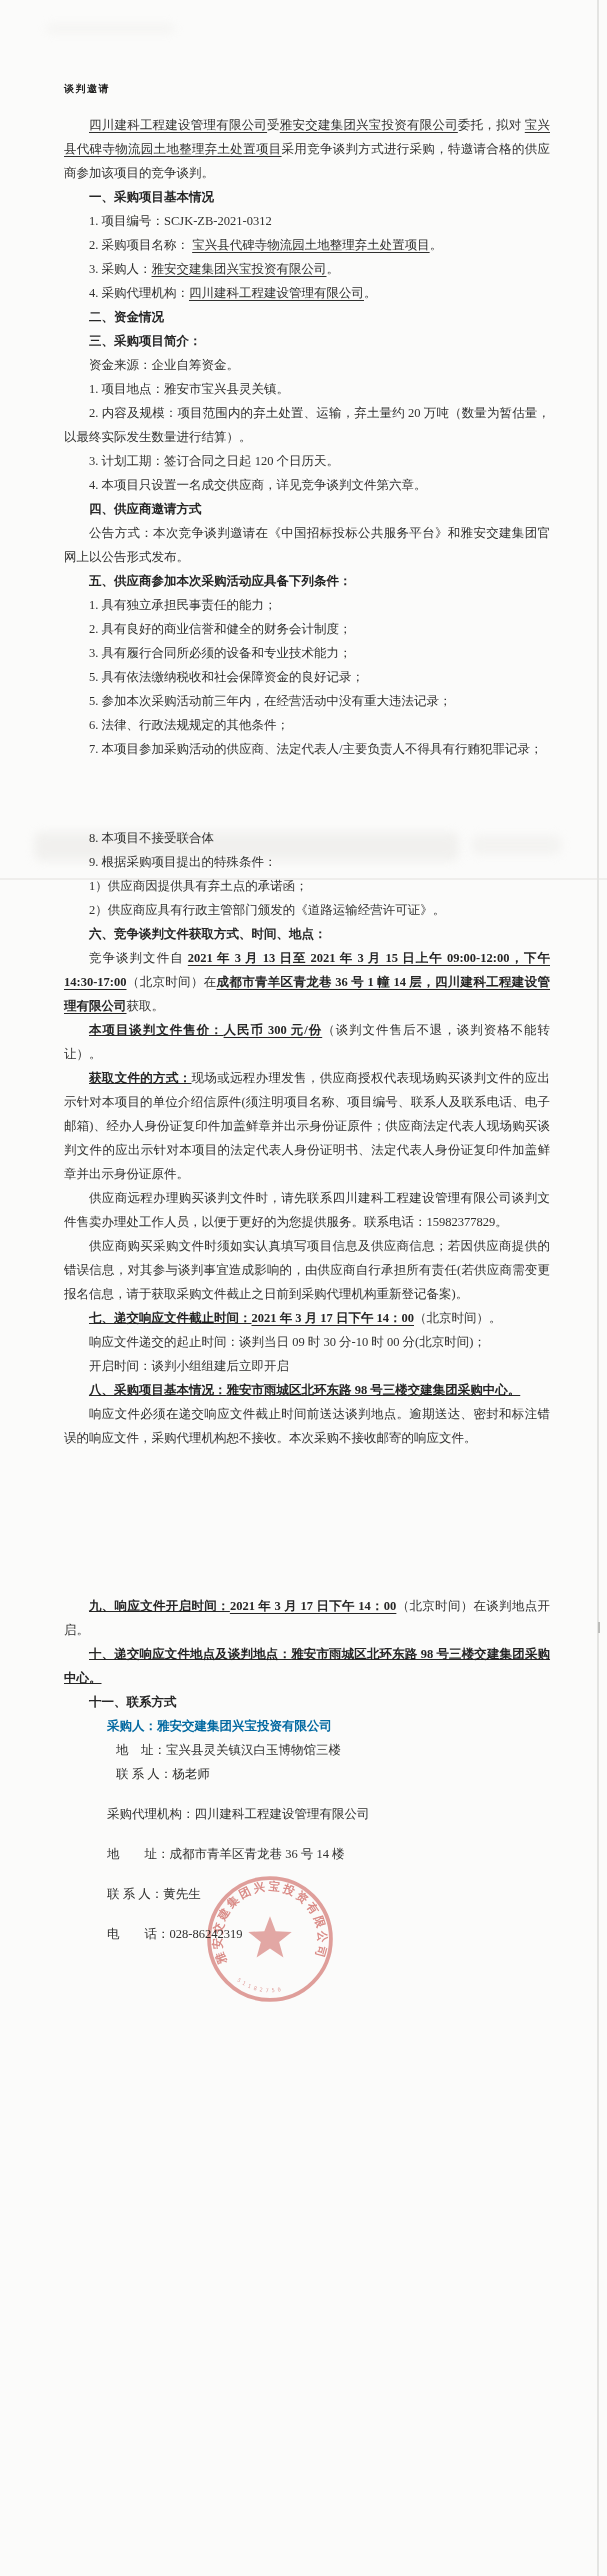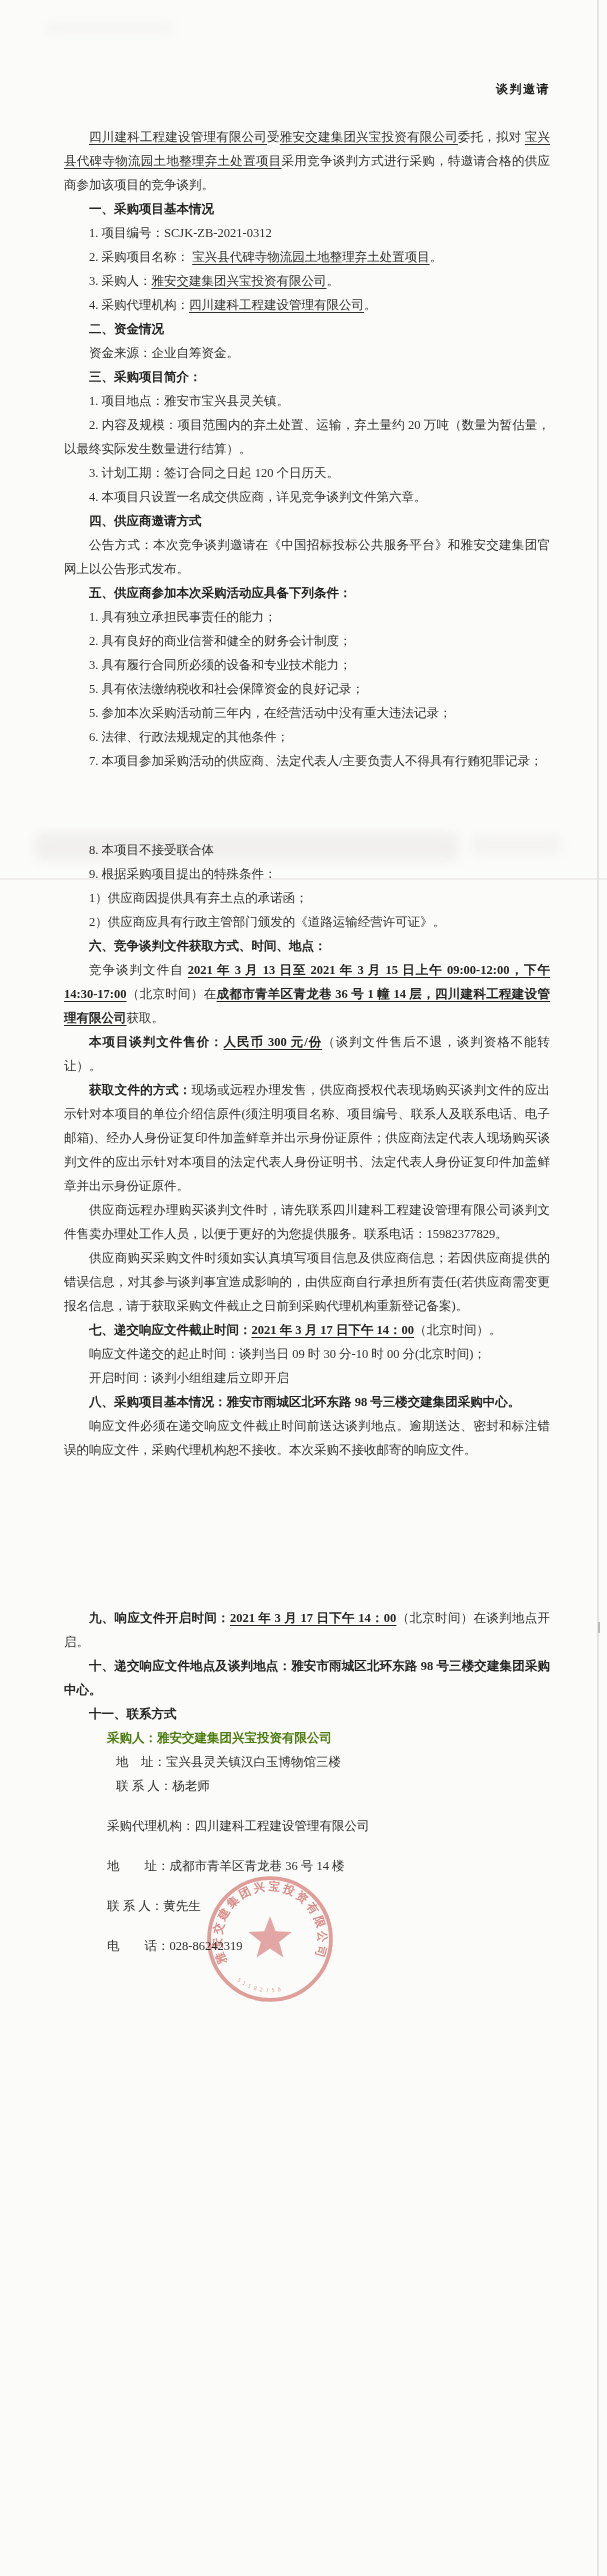--- a/index.html
+++ b/index.html
@@ -19,27 +19,27 @@
   .smudge.a{left:46px;top:24px;width:129px;height:9px;opacity:.35;}
   .smudge.b{left:34px;top:832px;width:425px;height:29px;}
   .smudge.c{left:471px;top:835px;width:91px;height:20px;opacity:.4;}
 
   .doc{
     position:absolute;left:64px;top:0;width:486px;padding-top:77px;
     font-size:12.5px;line-height:24px;color:#30302f;
     text-align:justify;
   }
   .title{
-    margin:0 0 24px 0;text-align:right;text-indent:0;
-    font-size:12px;font-weight:700;letter-spacing:1.5px;color:#222;
+    margin:0 0 12px 0;text-align:left;text-indent:0;
+    font-size:10px;font-weight:700;letter-spacing:1.5px;color:#222;
   }
   .line{margin:0;text-indent:2em;}
   .h span{font-weight:700;color:#262626;}
-  .bold-line span{font-weight:700;color:#4d7c0f;}
-  .b{font-weight:700;color:#262626;}
+  .bold-line span{font-weight:700;color:#0369a1;}
+  .b{font-weight:700;color:#262626;text-decoration:underline;}
   .u{text-decoration:underline;text-underline-offset:3px;}
   .c1{text-indent:0;padding-left:43px;}
   .c2{text-indent:0;padding-left:52px;}
   .sp{margin-top:16px;}
   .gap-a{margin-top:65px;}
   .gap-b{margin-top:144px;}
 
   
   .stamp{
     position:absolute;left:203px;top:1872px;width:134px;height:134px;
@@ -61,22 +61,22 @@
   <div class="doc">
     <p class="title">谈判邀请</p>
     <div>
         <p class="line"><span class="u">四川建科工程建设管理有限公司</span><span>受</span><span class="u">雅安交建集团兴宝投资有限公司</span><span>委托，拟对 </span><span class="u">宝兴县代碑寺物流园土地整理弃土处置项目</span><span>采用竞争谈判方式进行采购，特邀请合格的供应商参加该项目的竞争谈判。</span></p>
         <p class="line h"><span>一、采购项目基本情况</span></p>
         <p class="line"><span>1. 项目编号：SCJK-ZB-2021-0312</span></p>
         <p class="line"><span>2. 采购项目名称： </span><span class="u">宝兴县代碑寺物流园土地整理弃土处置项目</span><span>。</span></p>
         <p class="line"><span>3. 采购人：</span><span class="u">雅安交建集团兴宝投资有限公司</span><span>。</span></p>
         <p class="line"><span>4. 采购代理机构：</span><span class="u">四川建科工程建设管理有限公司</span><span>。</span></p>
         <p class="line h"><span>二、资金情况</span></p>
+        <p class="line h"><span>三、采购项目简介：</span></p>
         <p class="line"><span>资金来源：企业自筹资金。</span></p>
-        <p class="line h"><span>三、采购项目简介：</span></p>
         <p class="line"><span>1. 项目地点：雅安市宝兴县灵关镇。</span></p>
         <p class="line"><span>2. 内容及规模：项目范围内的弃土处置、运输，弃土量约 20 万吨（数量为暂估量，以最终实际发生数量进行结算）。</span></p>
         <p class="line"><span>3. 计划工期：签订合同之日起 120 个日历天。</span></p>
         <p class="line"><span>4. 本项目只设置一名成交供应商，详见竞争谈判文件第六章。</span></p>
         <p class="line h"><span>四、供应商邀请方式</span></p>
         <p class="line"><span>公告方式：本次竞争谈判邀请在《中国招标投标公共服务平台》和雅安交建集团官网上以公告形式发布。</span></p>
         <p class="line h"><span>五、供应商参加本次采购活动应具备下列条件：</span></p>
         <p class="line"><span>1. 具有独立承担民事责任的能力；</span></p>
         <p class="line"><span>2. 具有良好的商业信誉和健全的财务会计制度；</span></p>
         <p class="line"><span>3. 具有履行合同所必须的设备和专业技术能力；</span></p>

